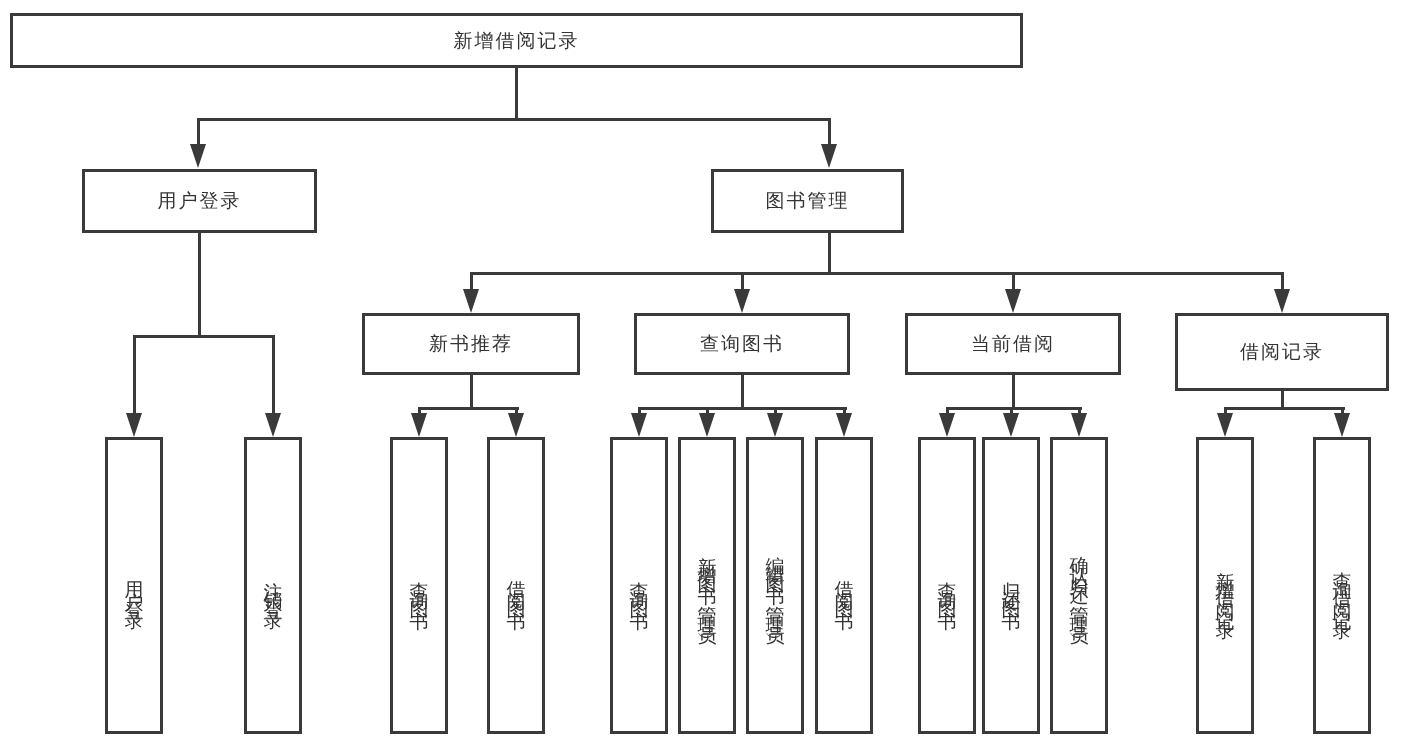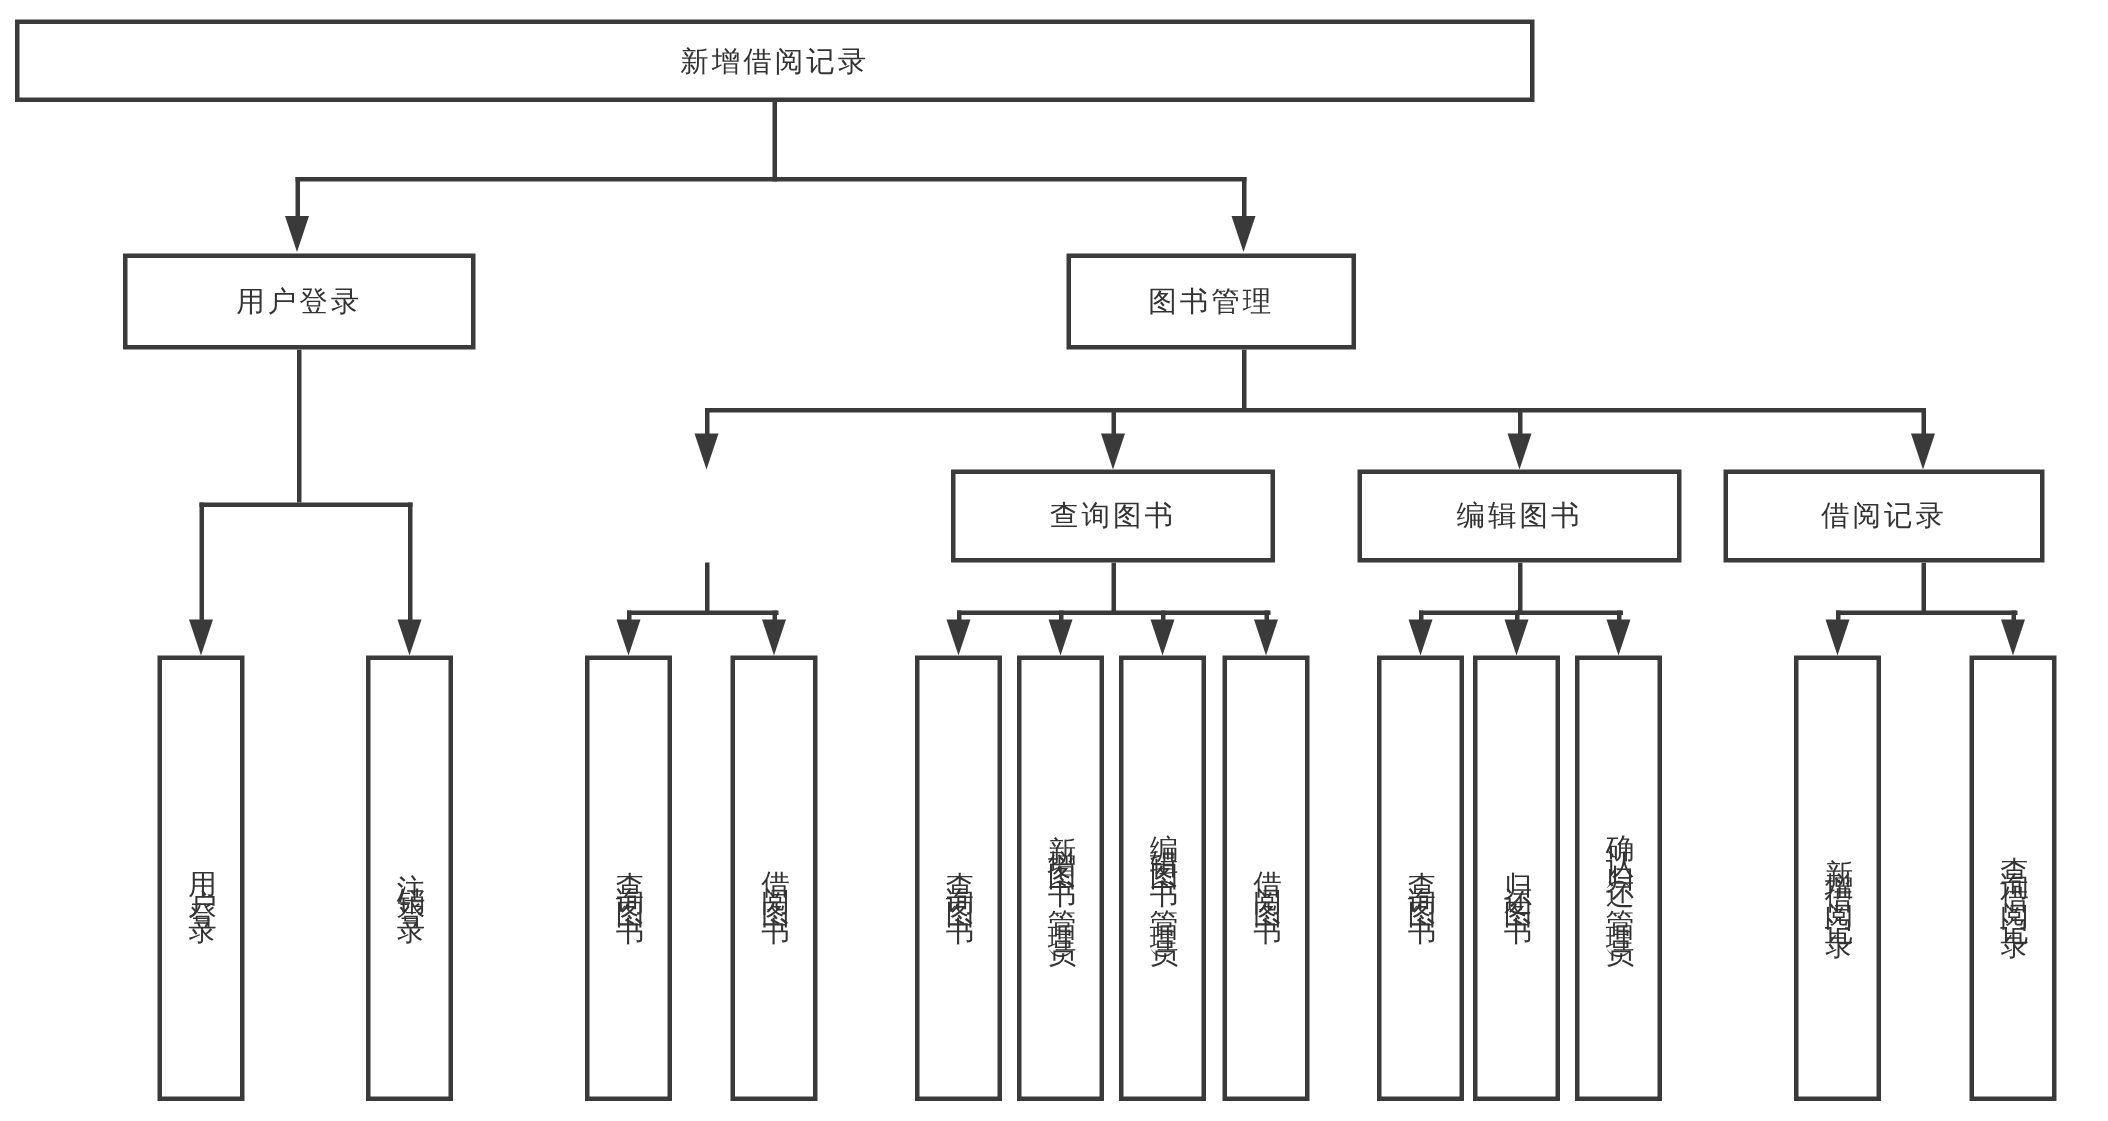--- a/index.html
+++ b/index.html
@@ -31,23 +31,24 @@
 </head>
 <body>
 
 <div class="stage" style="--line: #3a3a3a; --text: #333333; --wm: #b3b3b3;">
 
   <div class="box" style="left:10px;top:13px;width:1013px;height:55px">新增借阅记录</div>
 
   <div class="box" style="left:82px;top:169px;width:235px;height:64px">用户登录</div>
   <div class="box" style="left:711px;top:169px;width:193px;height:64px">图书管理</div>
 
+  <div class="box" style="left:362px;top:313px;width:218px;height:62px">新书推荐</div>
   <div class="box" style="left:634px;top:313px;width:216px;height:62px">查询图书</div>
-  <div class="box" style="left:905px;top:313px;width:216px;height:62px">编辑图书</div>
-  <div class="box" style="left:1149px;top:313px;width:214px;height:62px">借阅记录</div>
+  <div class="box" style="left:905px;top:313px;width:216px;height:62px">当前借阅</div>
+  <div class="box" style="left:1175px;top:313px;width:214px;height:78px">借阅记录</div>
 
   <div class="box leaf" style="left:105px;top:437px;width:58px;height:297px">用户登录</div>
   <div class="box leaf" style="left:244px;top:437px;width:58px;height:297px">注销登录</div>
 
   <div class="box leaf" style="left:390px;top:437px;width:58px;height:297px">查询图书</div>
   <div class="box leaf" style="left:487px;top:437px;width:58px;height:297px">借阅图书</div>
 
   <div class="box leaf" style="left:610px;top:437px;width:58px;height:297px">查询图书</div>
   <div class="box leaf" style="left:678px;top:437px;width:58px;height:297px">新增图书（管理员）</div>
   <div class="box leaf" style="left:746px;top:437px;width:58px;height:297px">编辑图书（管理员）</div>

